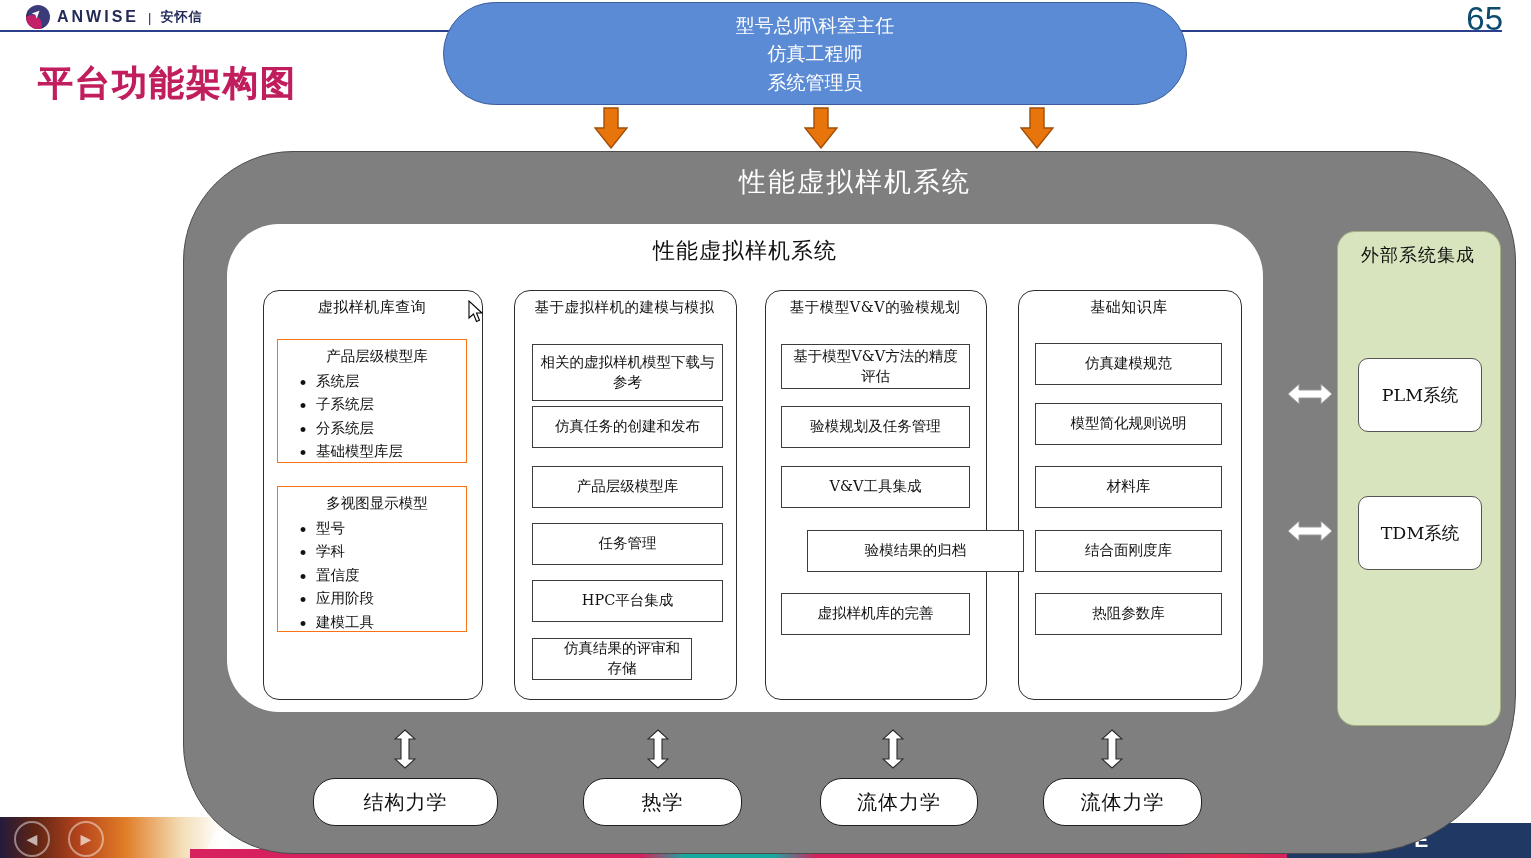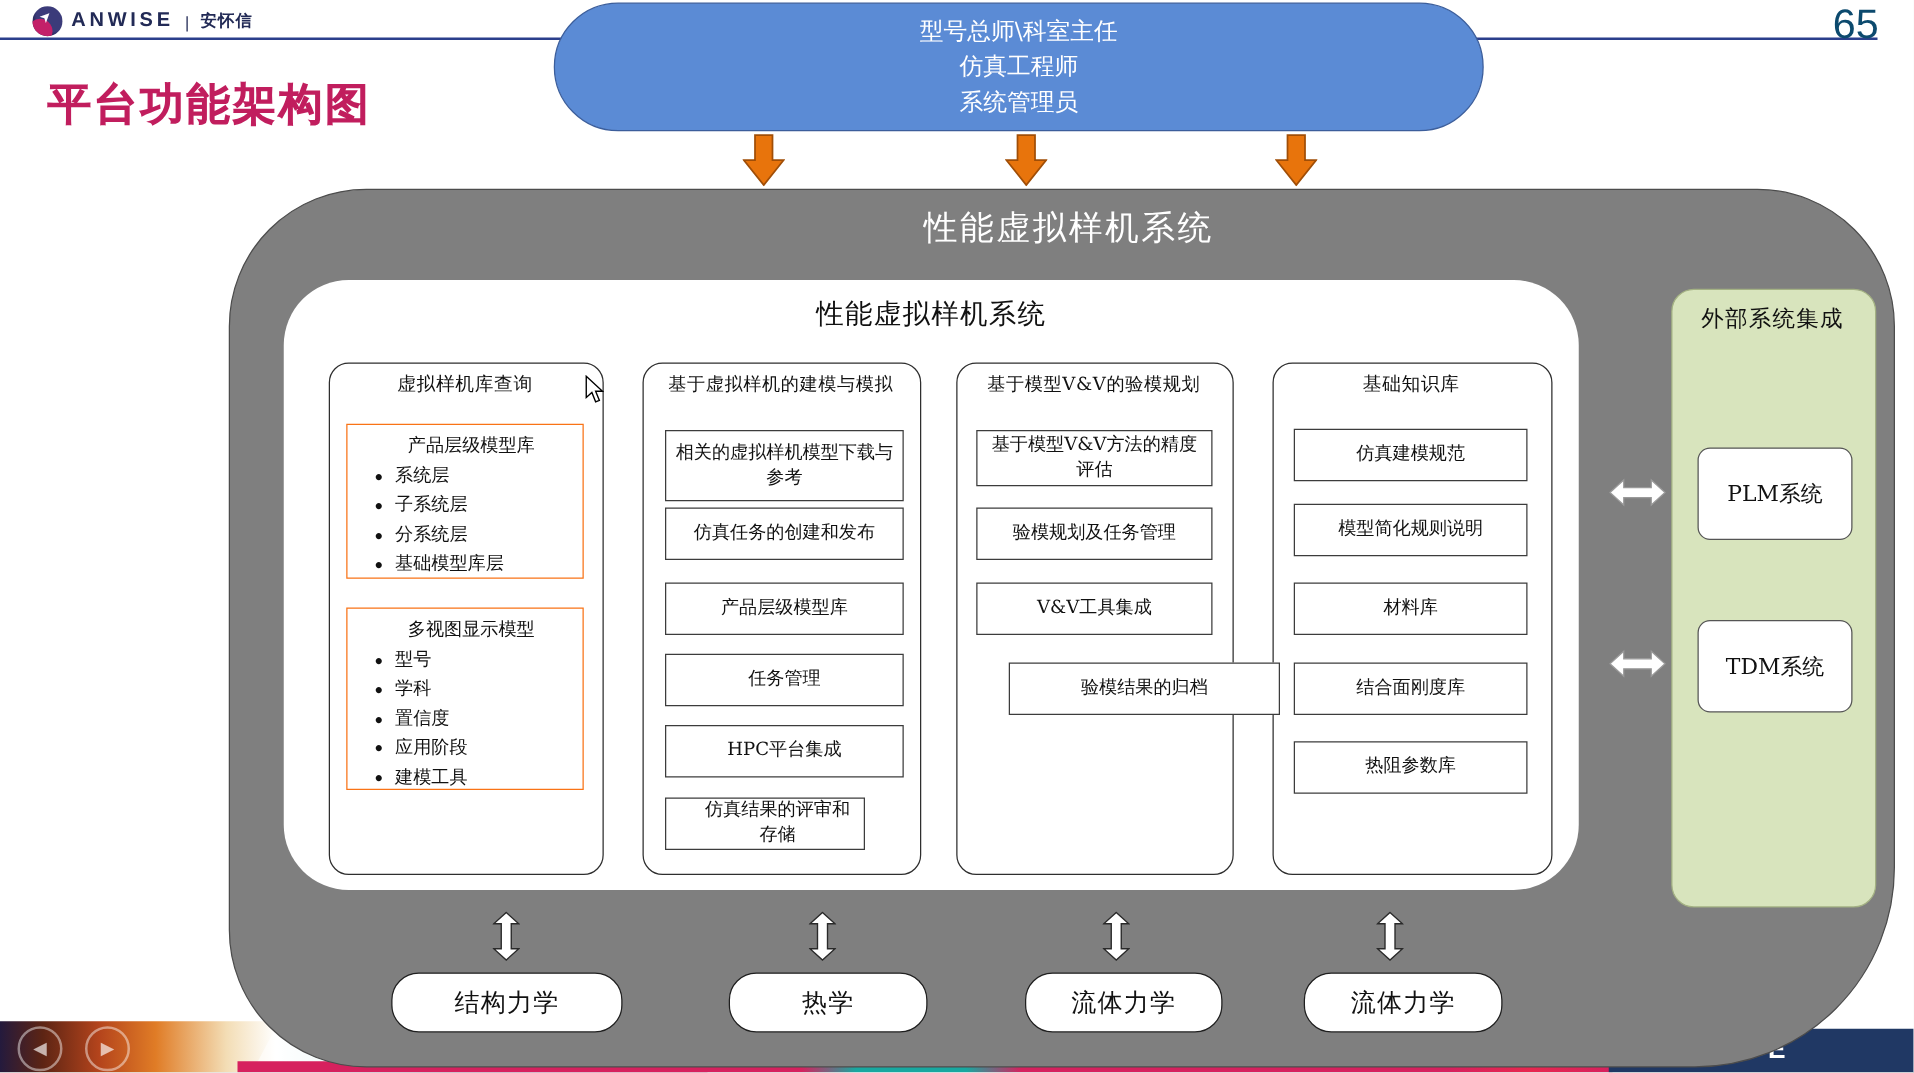--- a/index.html
+++ b/index.html
@@ -176,20 +176,21 @@
   <div class="sbox" style="left:532px;top:523px;width:191px;height:42px;">任务管理</div>
   <div class="sbox" style="left:532px;top:580px;width:191px;height:42px;">HPC平台集成</div>
   <div class="sbox" style="left:532px;top:638px;width:160px;height:42px;padding-left:26px;">仿真结果的评审和存储</div>
 
   <div class="col" style="left:765px;width:220px;"></div>
   <div class="col-header" style="left:765px;width:220px;font-size:14.5px;">基于模型V&amp;V的验模规划</div>
   <div class="sbox" style="left:781px;top:344px;width:189px;height:45px;">基于模型V&amp;V方法的精度评估</div>
   <div class="sbox" style="left:781px;top:406px;width:189px;height:42px;">验模规划及任务管理</div>
   <div class="sbox" style="left:781px;top:466px;width:189px;height:42px;">V&amp;V工具集成</div>
   <div class="sbox" style="left:807px;top:530px;width:217px;height:42px;">验模结果的归档</div>
+  <div class="sbox" style="left:781px;top:593px;width:189px;height:42px;">虚拟样机库的完善</div>
 
   <div class="col" style="left:1018px;width:222px;"></div>
   <div class="col-header" style="left:1018px;width:222px;">基础知识库</div>
   <div class="sbox" style="left:1035px;top:343px;width:187px;height:42px;">仿真建模规范</div>
   <div class="sbox" style="left:1035px;top:403px;width:187px;height:42px;">模型简化规则说明</div>
   <div class="sbox" style="left:1035px;top:466px;width:187px;height:42px;">材料库</div>
   <div class="sbox" style="left:1035px;top:530px;width:187px;height:42px;">结合面刚度库</div>
   <div class="sbox" style="left:1035px;top:593px;width:187px;height:42px;">热阻参数库</div>
 
   <svg class="cursor" width="16" height="23" viewBox="0 0 16 23">

